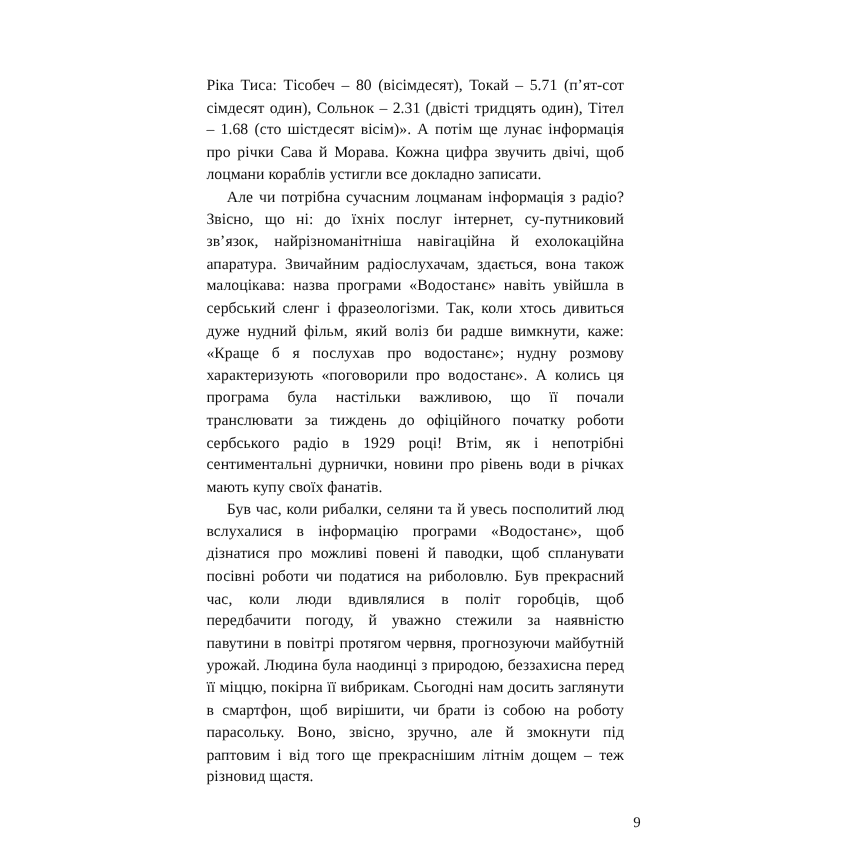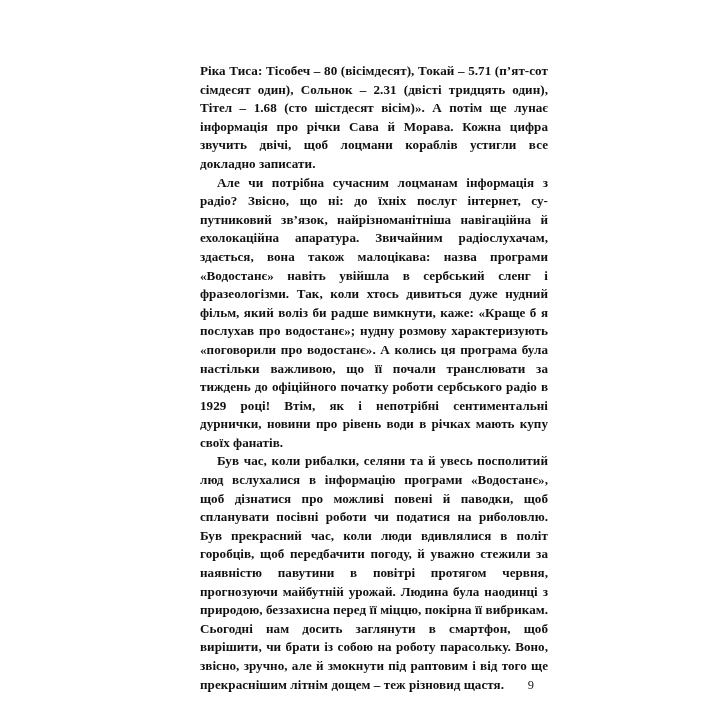--- a/index.html
+++ b/index.html
@@ -15,24 +15,23 @@
     overflow: hidden;
   }
   .page {
     position: relative;
     width: 720px;
     height: 720px;
     box-sizing: border-box;
   }
   .text-column {
     position: absolute;
-    left: 200px;
+    left: 172px;
     top: 62px;
     width: 348px;
-    font-weight: bold;
   }
   .para {
     margin: 0;
     text-align: justify;
     text-justify: inter-word;
     font-size: 13.1px;
     line-height: 18.6px;
     letter-spacing: 0.04px;
     hyphens: manual;
   }

